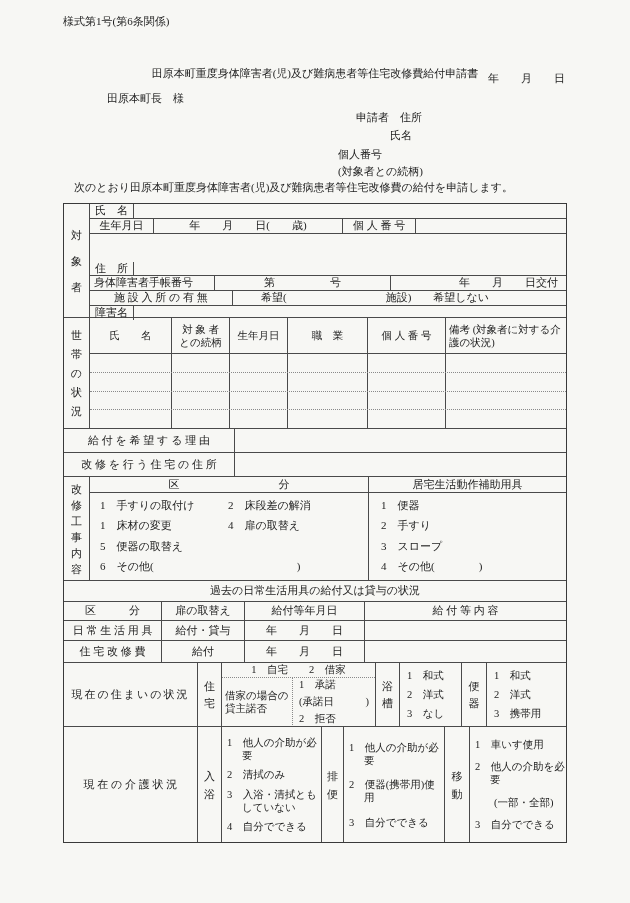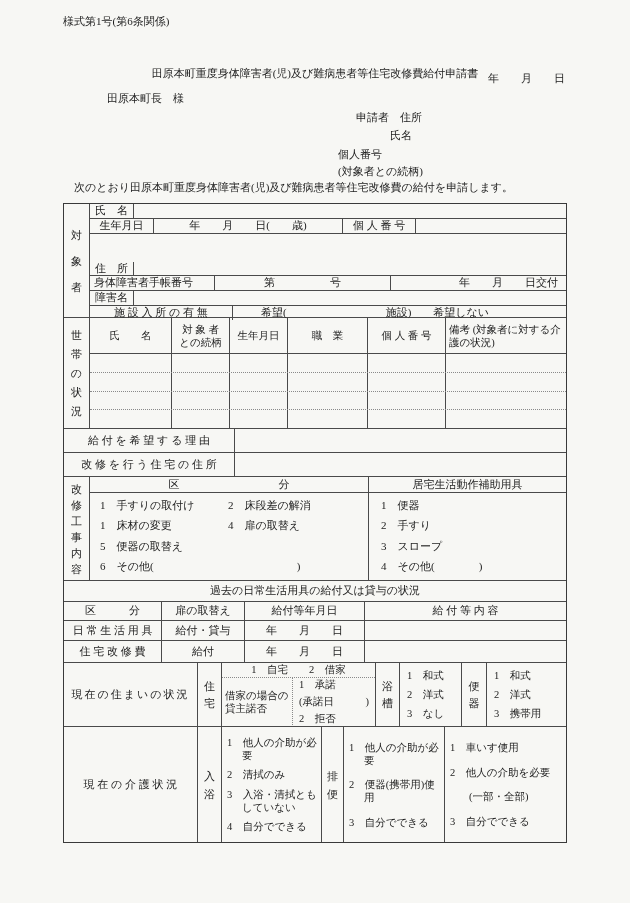--- a/index.html
+++ b/index.html
@@ -82,26 +82,26 @@
         <div class="r" style="height:19px;margin-top:28px;">
           <div class="c ctr" style="width:44px;">住　所</div>
           <div class="c lst"></div>
         </div>
         <div class="r" style="height:19px;">
           <div class="c" style="width:125px;">身体障害者手帳番号</div>
           <div class="c ctr" style="width:176px; white-space:pre;">第　　　　　号</div>
           <div class="c lst rgt" style="padding-right:8px; white-space:pre;">年　　月　　日交付</div>
         </div>
         <div class="r" style="height:19px;">
-          <div class="c ctr" style="width:44px;">障害名</div>
-          <div class="c lst"></div>
-        </div>
-        <div class="r" style="height:19px;">
           <div class="c ctr" style="width:143px;">施 設 入 所 の 有 無</div>
           <div class="c lst" style="padding-left:28px; white-space:pre;">希望(　　　　　　　　　施設)　　希望しない</div>
+        </div>
+        <div class="r" style="height:19px;">
+          <div class="c ctr" style="width:44px;">障害名</div>
+          <div class="c lst"></div>
         </div>
       </div>
     </div>
 
     <div class="sec" style="height:111px;">
       <div class="vc" style="width:26px;">
         <span class="vt" style="line-height:19px;">世帯の状況</span>
       </div>
       <div class="body">
         <div class="r hhead" style="height:36px;">
@@ -282,20 +282,23 @@
       <div class="vc" style="width:22px;">
         <span class="vt" style="line-height:18px;">排便</span>
       </div>
       <div class="c blk" style="width:101px;">
         <div class="optlist">
           <div class="opt">1　他人の介助が必要</div>
           <div class="opt">2　便器(携帯用)使用</div>
           <div class="opt">3　自分でできる</div>
         </div>
       </div>
+      <div class="vc" style="width:25px;">
+        <span class="vt" style="line-height:18px;">移動</span>
+      </div>
       <div class="c lst blk">
         <div class="optlist">
           <div class="opt">1　車いす使用</div>
           <div class="opt">2　他人の介助を必要</div>
           <div class="opt-sub">(一部・全部)</div>
           <div class="opt">3　自分でできる</div>
         </div>
       </div>
     </div>
 

